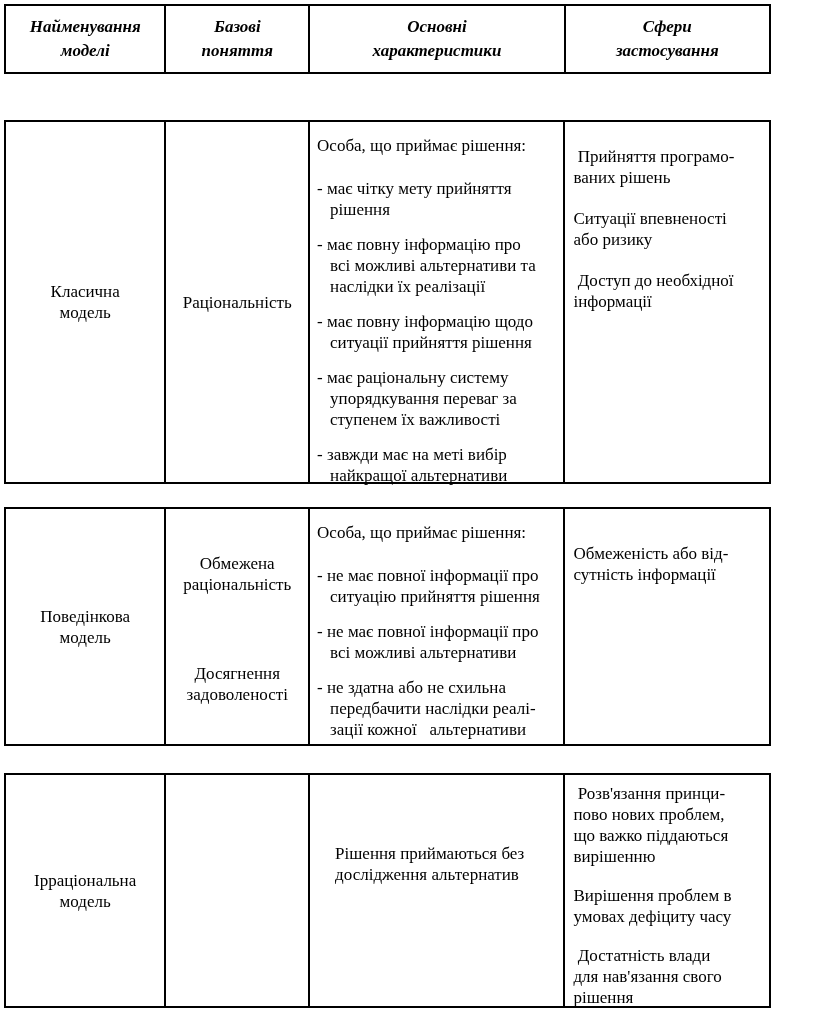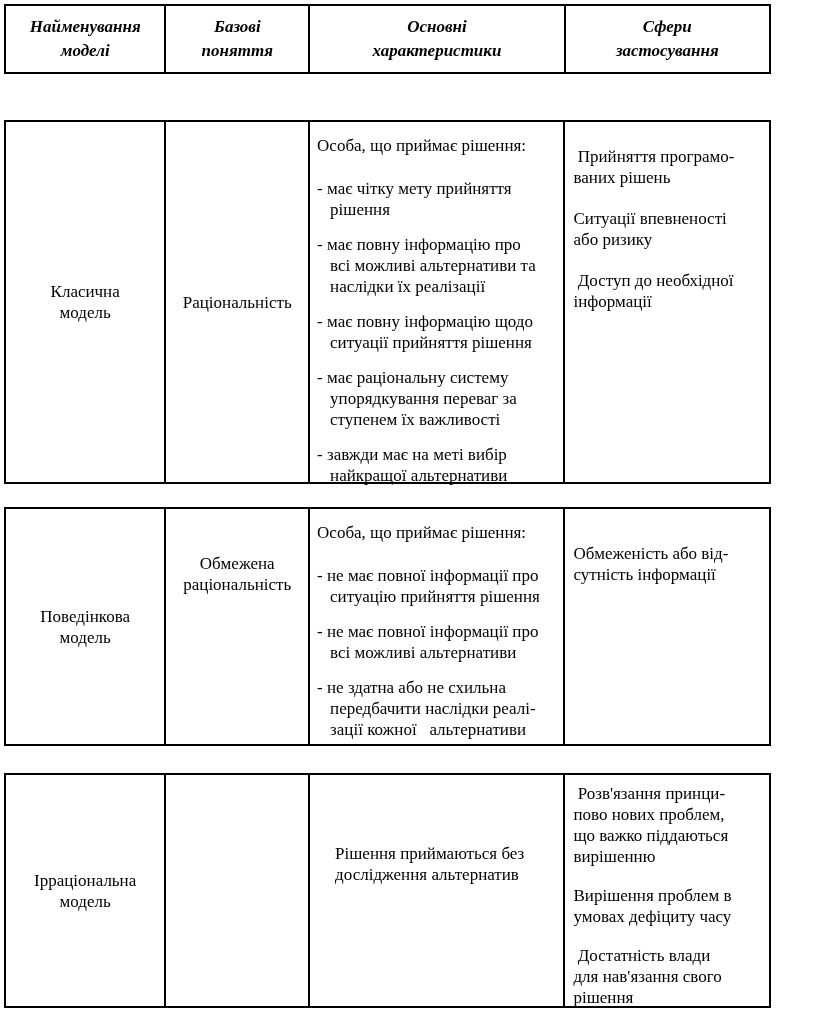--- a/index.html
+++ b/index.html
@@ -100,20 +100,22 @@
 інформації</div>
     </div>
   </div>
 
   <div class="tbl row2-tbl">
     <div class="cell col1 center-cell">Поведінкова
 модель</div>
     <div class="cell col2 concepts2-cell">
       <div>Обмежена
 раціональність</div>
+      <div class="concept-second">Досягнення
+задоволеності</div>
     </div>
     <div class="cell col3 chars-cell">
       <div class="intro">Особа, що приймає рішення:</div>
       <div class="bullet">- не має повної інформації про
 ситуацію прийняття рішення</div>
       <div class="bullet">- не має повної інформації про
 всі можливі альтернативи</div>
       <div class="bullet">- не здатна або не схильна
 передбачити наслідки реалі-
 зації кожної   альтернативи</div>

